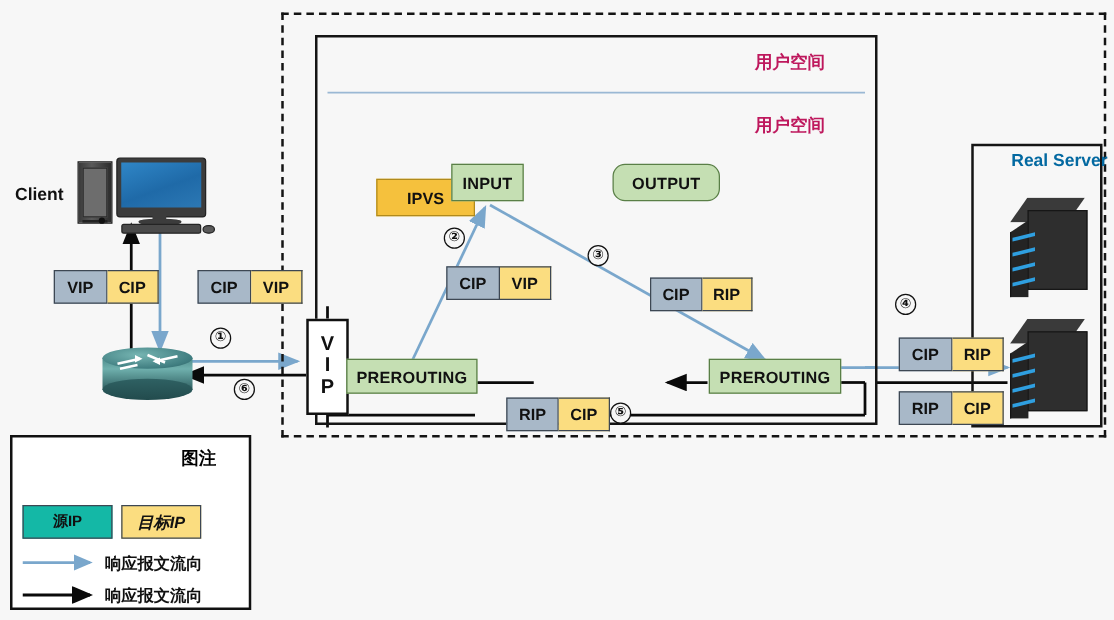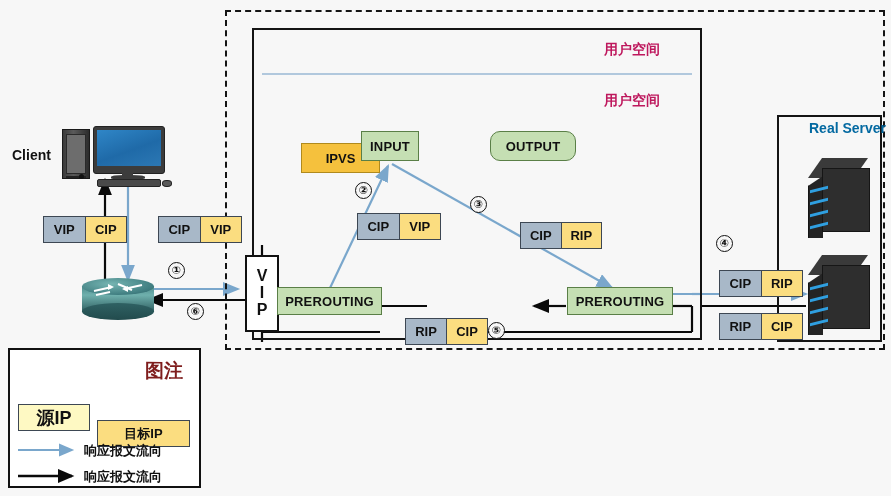--- a/index.html
+++ b/index.html
@@ -72,31 +72,31 @@
   
   .step{
     width:17px;height:17px;border:1.4px solid #111;border-radius:50%;
     display:flex;align-items:center;justify-content:center;
     font-size:11px;font-weight:bold;color:#111;background:#f7f7f7;
     line-height:1;
   }
 
   
   .legend-box{background:#ffffff;border:2px solid #111;}
-  .legend-title{font-weight:bold;font-size:19px;color:#7f1d1d;}
+  .legend-title{font-weight:bold;font-size:14px;color:#000000;}
   .legend-chain{
     background:#c5dfb3;border:1.5px solid #5a7f47;
     font-size:13px;font-weight:bold;color:#111;
     display:flex;align-items:center;justify-content:center;
     text-decoration:underline;text-decoration-color:#d06a6a;
     text-decoration-style:wavy;text-underline-offset:2px;
   }
   .legend-src{
-    background:#fef9c3;border:1.5px solid #3d4753;
-    font-size:18px;font-weight:bold;color:#111;
+    background:#14b8a6;border:1.5px solid #3d4753;
+    font-size:12px;font-weight:bold;color:#111;
     display:flex;align-items:center;justify-content:center;
   }
   .legend-dst{
     background:#fbdd80;border:1.5px solid #3d4753;
     font-size:13px;font-weight:bold;color:#111;
     display:flex;align-items:center;justify-content:center;
   }
   .legend-text{font-size:13px;font-weight:bold;color:#111;white-space:nowrap;}
 
   
@@ -304,21 +304,21 @@
 
   <div class="abs step" style="left:716px;top:235px;">④</div>
 
   <div class="abs legend-box" style="left:8px;top:348px;width:193px;height:140px;"></div>
 
   <div class="abs legend-title" style="left:145px;top:358px;">图注</div>
 
 
   <div class="abs legend-src" style="left:18px;top:404px;width:72px;height:27px;">源IP</div>
 
-  <div class="abs legend-dst" style="left:97px;top:420px;width:93px;height:27px;">目标IP</div>
+  <div class="abs legend-dst" style="left:97px;top:404px;width:64px;height:27px;font-style:italic;">目标IP</div>
 
   <svg class="abs" style="left:18px;top:443px;width:62px;height:14px;" viewBox="0 0 62 14">
     <defs>
       <marker id="lb" markerWidth="8" markerHeight="8" refX="6" refY="3" orient="auto">
         <path d="M0,0 L7,3 L0,6 z" fill="#7aa7cc"></path>
       </marker>
     </defs>
     <line x1="0" y1="7" x2="54" y2="7" stroke="#7aa7cc" stroke-width="2.2" marker-end="url(#lb)"></line>
   </svg>
   <div class="abs legend-text" style="left:84px;top:442px;">响应报文流向</div>

